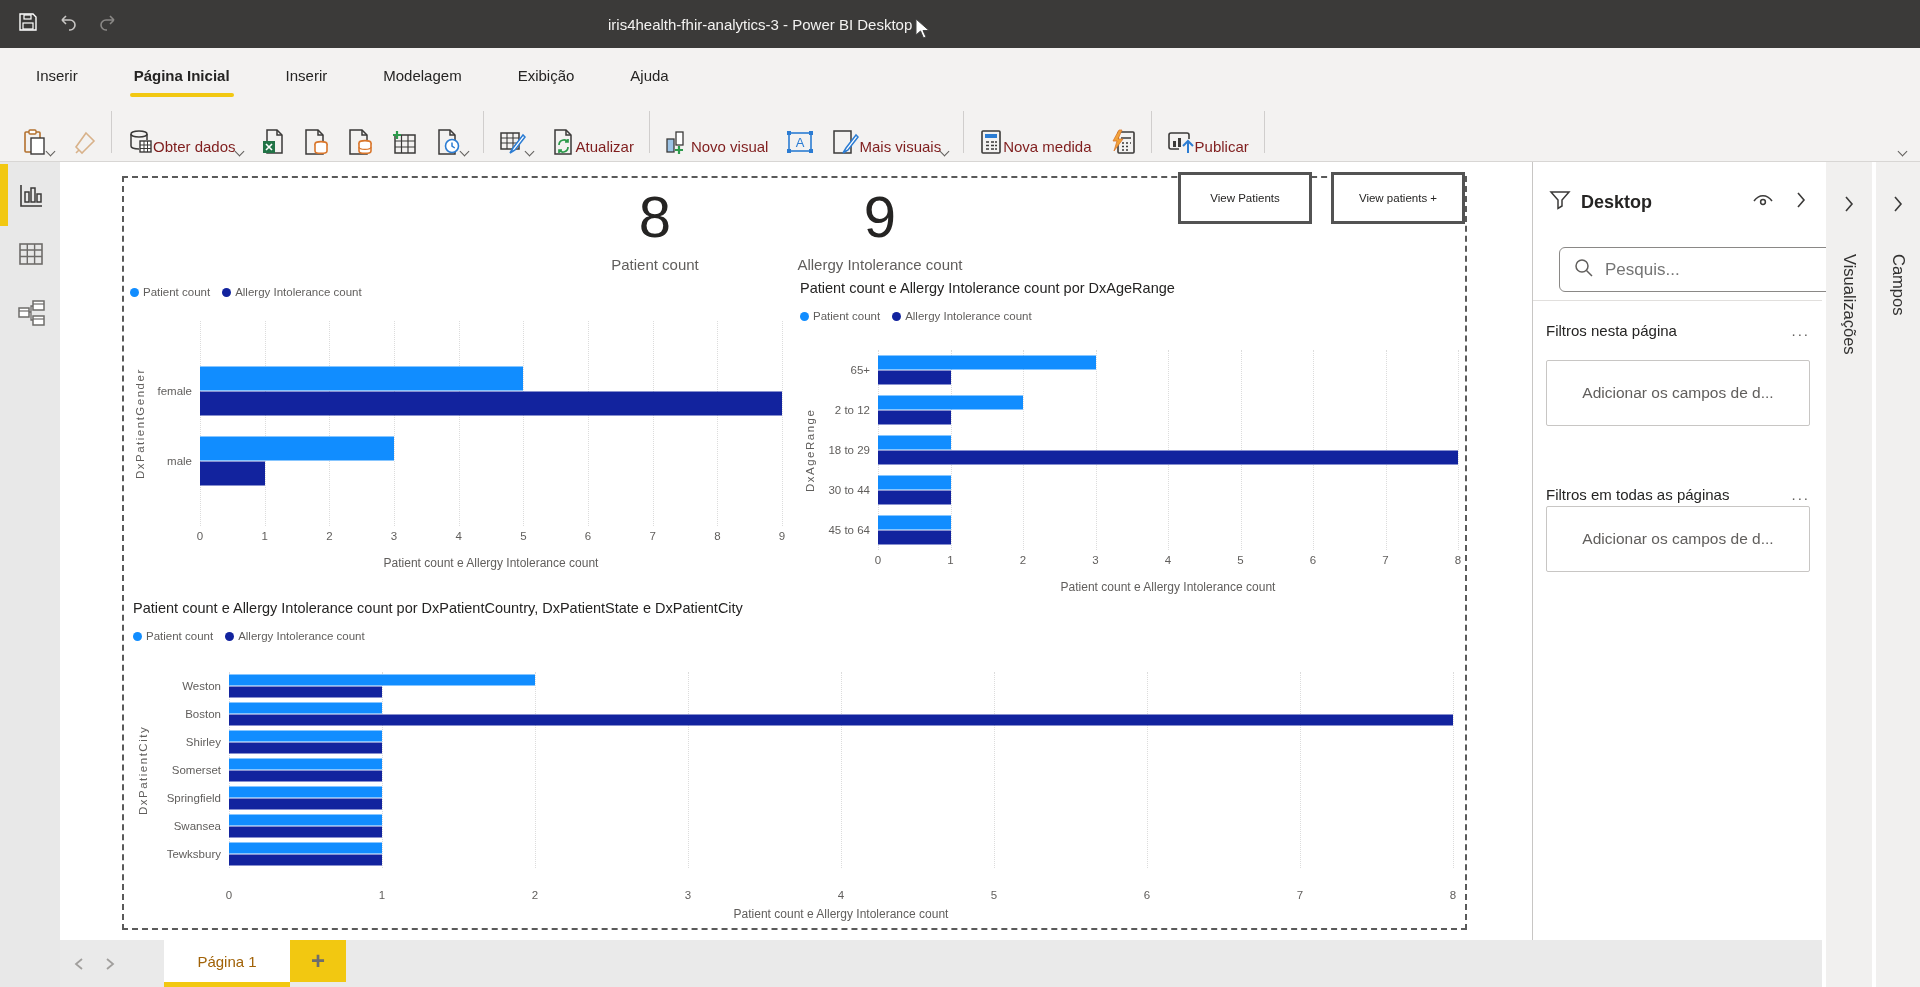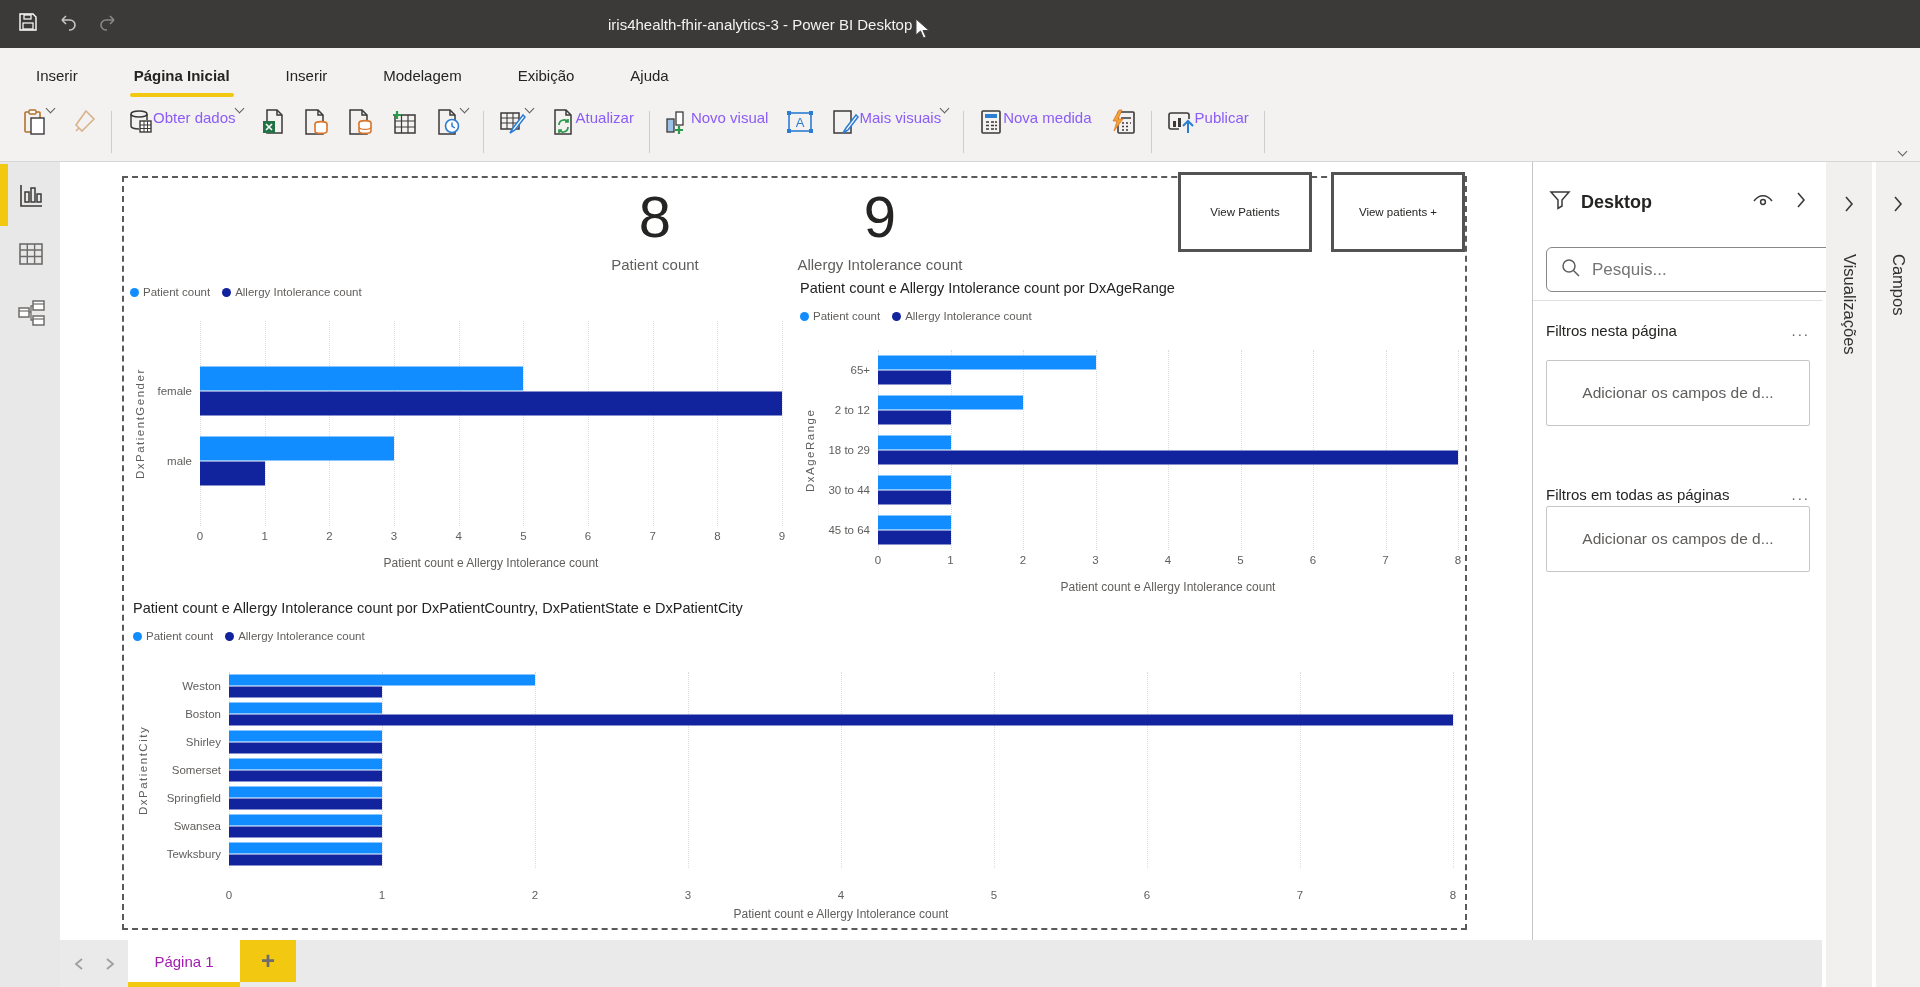--- a/index.html
+++ b/index.html
@@ -26,42 +26,42 @@
     display:flex; align-items:center; position:relative; }
   .rtab.first { margin-left:22px; margin-right:28px; }
   .rtab.gap { margin-right:28px; }
   .rtab.active { font-weight:700; }
   .rtab.active::after { content:""; position:absolute; left:10px; right:10px; bottom:5px;
     height:4px; background:#f2c811; border-radius:2px; }
 
   
   .toolbar { position:absolute; left:0; top:102px; width:1920px; height:60px;
     background:#f3f2f1; border-bottom:1px solid #d8d6d4; display:flex; align-items:center; }
-  .tbtn { display:flex; align-items:flex-start; padding:0 9px; height:46px;
-    font-size:15px; color:#8b5cf6; }
+  .tbtn { display:flex; align-items:flex-end; padding:0 9px; height:46px;
+    font-size:15px; color:#7f1d1d; }
   .sep { width:1px; height:42px; background:#d0cecd; margin:0 6px; }
   .chev { display:inline-block; width:7px; height:7px; border-right:1.6px solid #605e5c;
     border-bottom:1.6px solid #605e5c; transform:rotate(45deg); margin-top:-4px; }
   .collapse-chev { position:absolute; right:14px; bottom:6px; }
 
   
   .main { position:absolute; left:0; top:162px; width:1920px; height:825px; background:#fff; }
   .sidebar { position:absolute; left:0; top:0; width:60px; height:825px; background:#e8e8e8; }
   .side-active-bar { position:absolute; left:0; top:2px; width:8px; height:62px; background:#f2c811; }
   .side-icon { position:absolute; left:17px; width:28px; height:28px; color:#3b3a39; }
 
   .canvas { position:absolute; left:60px; top:0; width:1472px; height:825px; background:#fff; }
   .dashed-frame { position:absolute; left:62px; top:14px; width:1345px; height:754px;
     border:2px dashed #5a5a5a; }
 
   
   .kpi { position:absolute; text-align:center; }
   .kpi .num { font-size:58px; font-weight:400; color:#252423; line-height:66px; }
   .kpi .lbl { font-size:15px; color:#605e5c; margin-top:6px; }
-  .vbtn { position:absolute; width:134px; height:80px; background:#fff; border:3px solid #535353;
+  .vbtn { position:absolute; width:134px; height:52px; background:#fff; border:3px solid #535353;
     display:flex; align-items:center; justify-content:center; font-size:11.5px; color:#252423; }
 
   
   .chart { position:absolute; display:flex; flex-direction:column; }
   .c-title { height:24px; font-size:14.5px; color:#252423; padding-left:var(--padl); white-space:nowrap; }
   .c-legend { height:24px; display:flex; align-items:center; gap:12px; padding-left:var(--padl);
     font-size:11.5px; color:#605e5c; }
   .c-legend .lg { display:flex; align-items:center; gap:4px; }
   .c-legend .dot { width:9px; height:9px; border-radius:50%; display:inline-block; }
   .c-body { display:flex; padding-left:var(--padl); padding-right:var(--padr); }
@@ -81,32 +81,32 @@
   .c-xticks { position:relative; height:22px;
     margin-left:calc(var(--padl) + 20px + var(--catw)); margin-right:var(--padr); }
   .tick { position:absolute; top:4px; transform:translateX(-50%); font-size:11.5px; color:#605e5c; }
   .c-xlabel { height:22px; text-align:center; font-size:12px; color:#605e5c;
     margin-left:calc(var(--padl) + 20px + var(--catw)); margin-right:var(--padr); }
 
   
   .tabbar { position:absolute; left:0; right:0; bottom:0; height:47px; background:#eaeaea;
     display:flex; align-items:stretch; }
   .nav-arrow { width:20px; display:flex; align-items:center; justify-content:center; }
-  .page-tab { width:112px; margin-left:8px; background:#fff; border-bottom:5px solid #f2c811;
-    display:flex; align-items:center; justify-content:center; font-size:15px; color:#a21caf; }
+  .page-tab { width:126px; margin-left:44px; background:#fff; border-bottom:5px solid #f2c811;
+    display:flex; align-items:center; justify-content:center; font-size:15px; color:#a16207; }
   .add-tab { width:56px; height:42px; background:#f2c811; display:flex; align-items:center;
     justify-content:center; color:#6d6d6d; font-size:24px; font-weight:700; }
 
   
   .filters { position:absolute; left:1532px; top:0; width:290px; height:778px; background:#fff;
     border-left:1px solid #c8c6c4; }
   .f-head { position:absolute; left:0; top:22px; width:100%; height:36px; display:flex;
     align-items:center; }
   .f-title { font-size:18px; font-weight:600; color:#252423; margin-left:10px; }
-  .f-search { position:absolute; left:13px; top:85px; width:288px; height:45px;
+  .f-search { position:absolute; left:26px; top:85px; width:288px; height:45px;
     border:1px solid #8a8886; border-radius:6px; display:flex; align-items:center; background:#fff; }
   .f-search input { border:none; outline:none; font-size:17px; color:#605e5c; width:170px;
     font-family:"Liberation Sans", sans-serif; background:transparent; }
   .f-divider { position:absolute; left:0; top:138px; width:100%; border-top:1px solid #e1dfdd; }
   .f-sec { position:absolute; left:13px; width:264px; display:flex; align-items:center;
     font-size:15px; color:#252423; }
   .f-more { margin-left:auto; color:#605e5c; letter-spacing:2px; font-size:15px; }
   .dropbox { position:absolute; left:13px; width:264px; height:66px; border:1px solid #c8c6c4;
     border-radius:2px; display:flex; align-items:center; justify-content:center;
     font-size:15.5px; color:#605e5c; background:#fff; }

